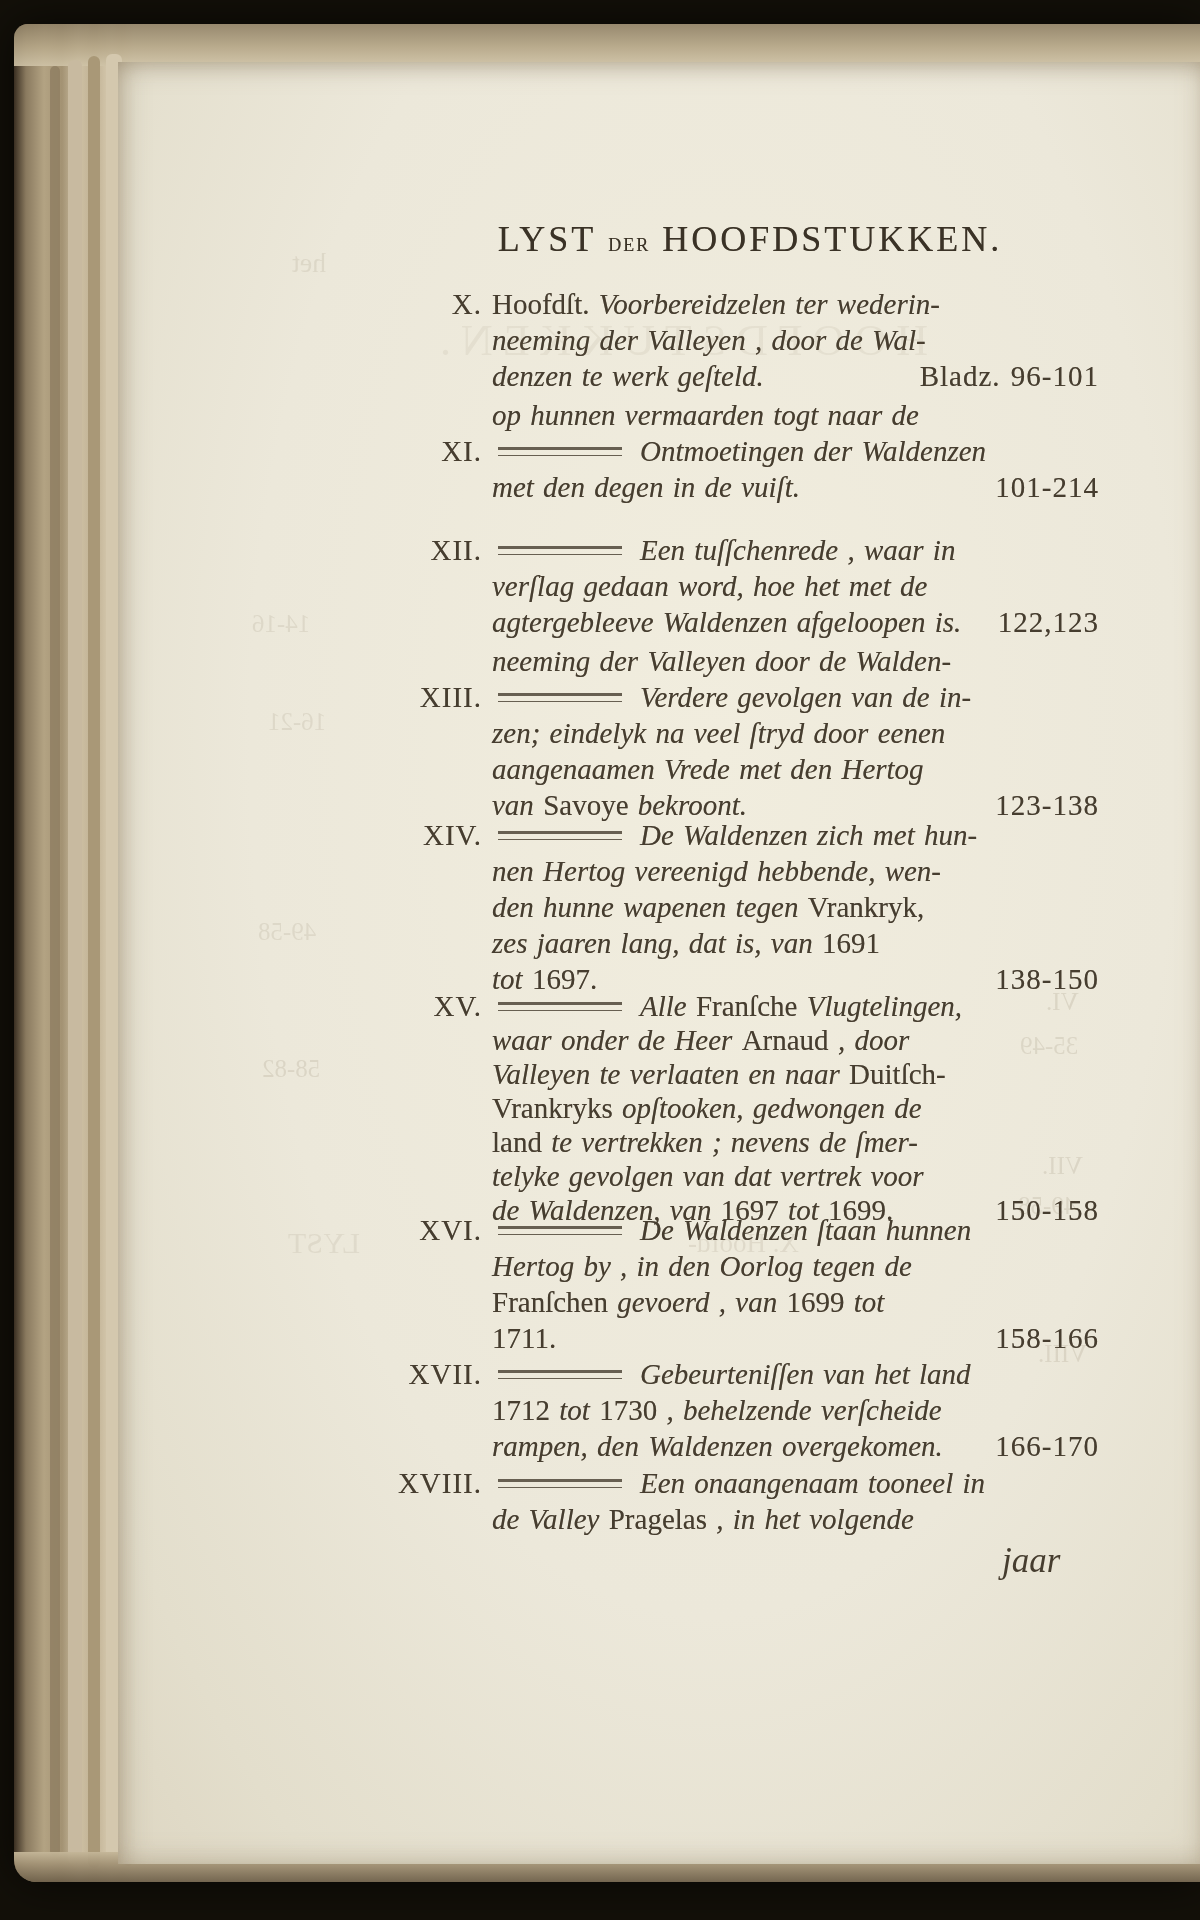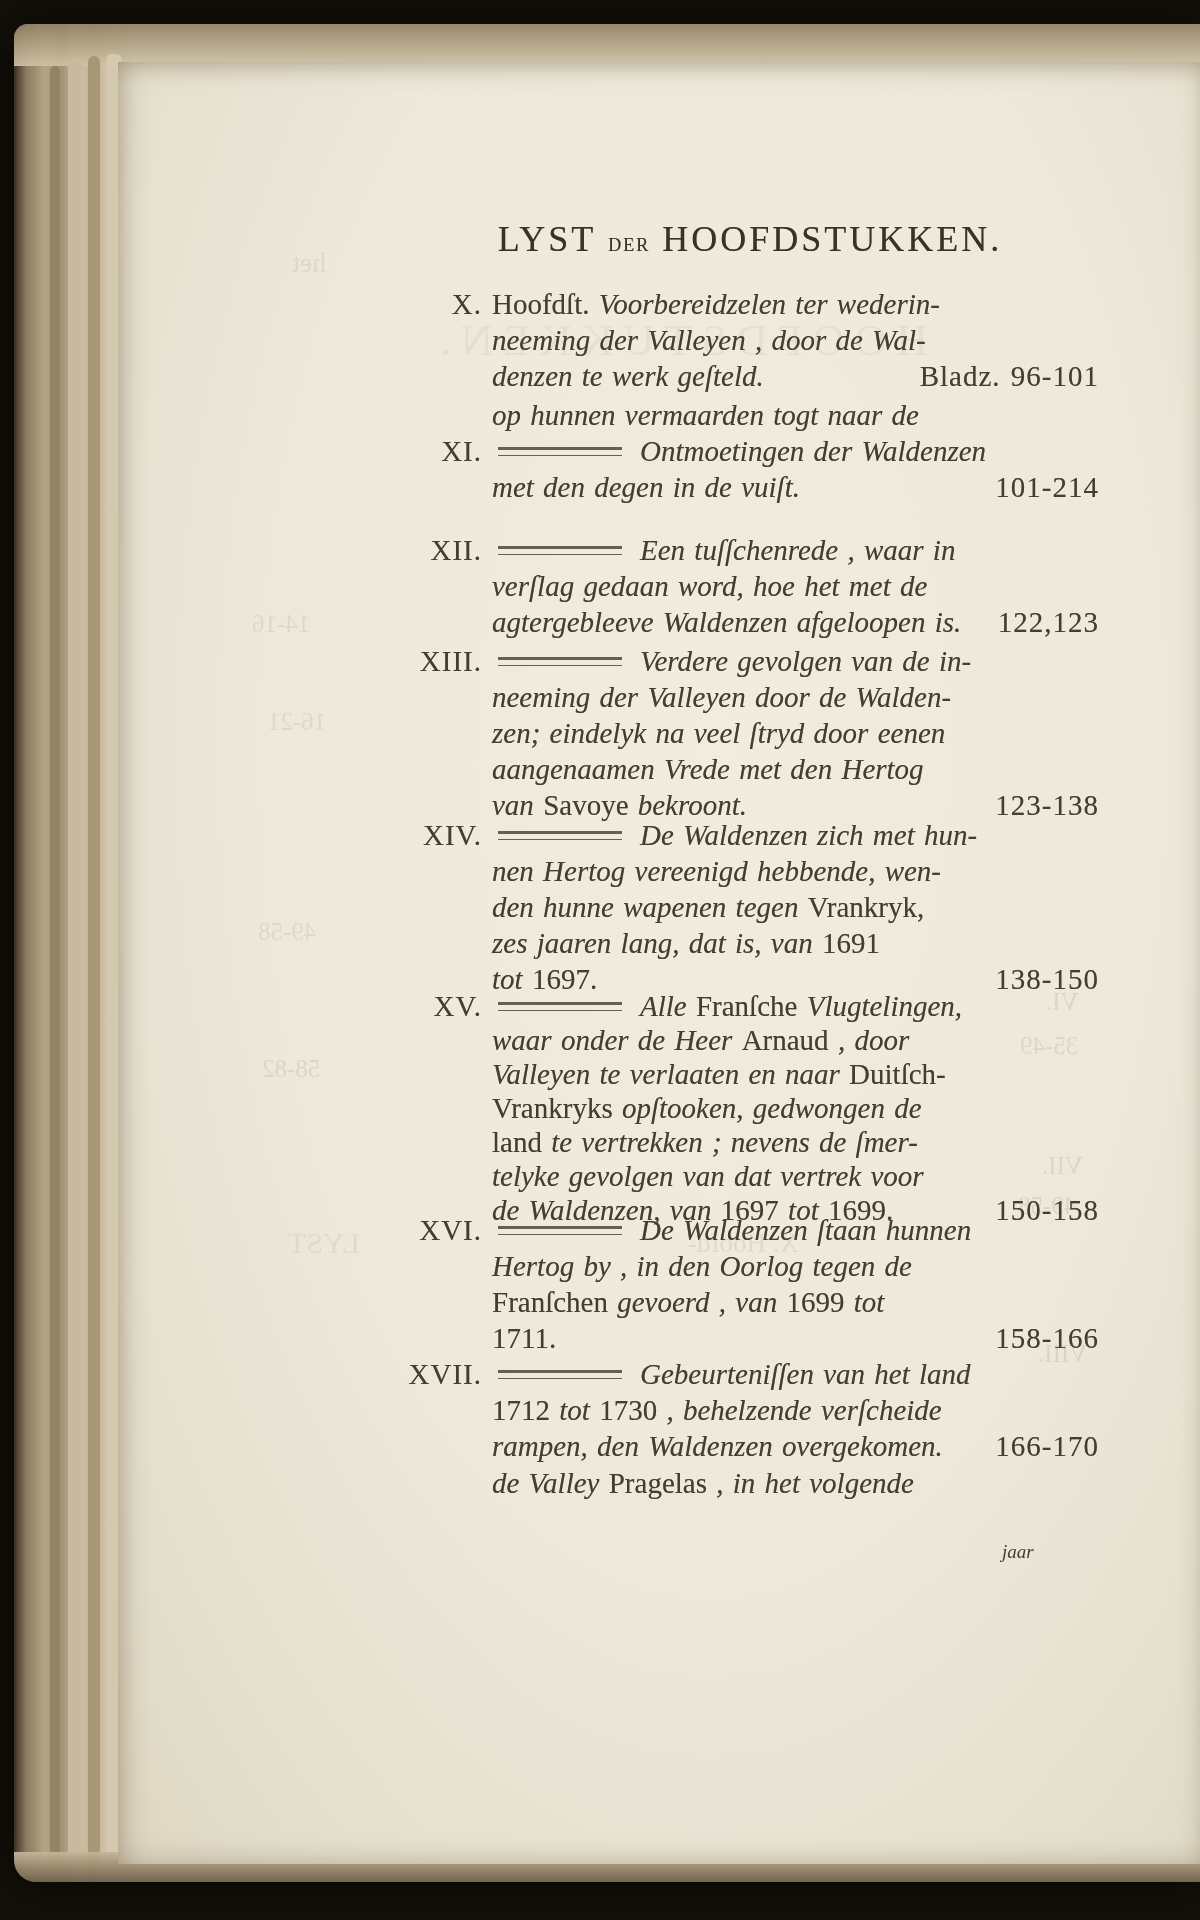--- a/index.html
+++ b/index.html
@@ -48,21 +48,21 @@
   .entry{position:absolute;left:492px;width:612px;}
   .line{position:relative;height:36px;line-height:36px;font-size:29px;
     white-space:nowrap;word-spacing:2px;text-shadow:0 0 .6px rgba(70,60,45,.5);}
   .seg-i{font-style:italic;}
   .seg-r{font-style:normal;}
   .numeral{position:absolute;right:100%;margin-right:10px;font-style:normal;letter-spacing:1px;}
   .dash{display:inline-block;width:124px;height:5px;margin:0 18px 6px 6px;
     border-top:3px solid currentColor;border-bottom:1px solid currentColor;
     vertical-align:middle;opacity:.8;}
   .ref{position:absolute;right:5px;top:0;font-style:normal;letter-spacing:1px;}
-  .catchword{position:absolute;left:1002px;top:1541px;font-style:italic;font-size:19px;}
+  .catchword{position:absolute;left:1002px;top:1541px;font-style:italic;font-size:35px;}
   .ghost{position:absolute;color:var(--ghost);transform:scaleX(-1);
     white-space:nowrap;font-style:normal;pointer-events:none;}
 </style>
 </head>
 <body>
 
 <div class="scene">
   <div class="stack">
     <div class="strip s1"></div>
     <div class="strip s2"></div>
@@ -86,22 +86,22 @@
           <div class="line"><span class="seg-i">op hunnen vermaarden togt naar de</span></div>
           <div class="line"><span class="numeral">XI.</span><span class="dash"></span><span class="seg-i">Ontmoetingen der Waldenzen</span></div>
           <div class="line"><span class="seg-i">met den degen in de vuiſt.</span><span class="ref">101-214</span></div>
         </div>
         <div class="entry" style="top: 532px;">
           <div class="line"><span class="numeral">XII.</span><span class="dash"></span><span class="seg-i">Een tuſſchenrede , waar in</span></div>
           <div class="line"><span class="seg-i">verſlag gedaan word, hoe het met de</span></div>
           <div class="line"><span class="seg-i">agtergebleeve Waldenzen afgeloopen is.</span><span class="ref">122,123</span></div>
         </div>
         <div class="entry" style="top: 643px;">
+          <div class="line"><span class="seg-i">neeming der Valleyen door de Walden-</span></div>
           <div class="line"><span class="numeral">XIII.</span><span class="dash"></span><span class="seg-i">Verdere gevolgen van de in-</span></div>
-          <div class="line"><span class="seg-i">neeming der Valleyen door de Walden-</span></div>
           <div class="line"><span class="seg-i">zen; eindelyk na veel ſtryd door eenen</span></div>
           <div class="line"><span class="seg-i">aangenaamen Vrede met den Hertog</span></div>
           <div class="line"><span class="seg-i">van </span><span class="seg-r">Savoye</span><span class="seg-i"> bekroont.</span><span class="ref">123-138</span></div>
         </div>
         <div class="entry" style="top: 817px;">
           <div class="line"><span class="numeral">XIV.</span><span class="dash"></span><span class="seg-i">De Waldenzen zich met hun-</span></div>
           <div class="line"><span class="seg-i">nen Hertog vereenigd hebbende, wen-</span></div>
           <div class="line"><span class="seg-i">den hunne wapenen tegen </span><span class="seg-r">Vrankryk,</span></div>
           <div class="line"><span class="seg-i">zes jaaren lang, dat is, van </span><span class="seg-r">1691</span></div>
           <div class="line"><span class="seg-i">tot </span><span class="seg-r">1697.</span><span class="ref">138-150</span></div>
@@ -120,20 +120,21 @@
           <div class="line"><span class="seg-i">Hertog by , in den Oorlog tegen de</span></div>
           <div class="line"><span class="seg-r">Franſchen </span><span class="seg-i">gevoerd , van </span><span class="seg-r">1699 </span><span class="seg-i">tot</span></div>
           <div class="line"><span class="seg-r">1711.</span><span class="ref">158-166</span></div>
         </div>
         <div class="entry" style="top: 1356px;">
           <div class="line"><span class="numeral">XVII.</span><span class="dash"></span><span class="seg-i">Gebeurteniſſen van het land</span></div>
           <div class="line"><span class="seg-r">1712 </span><span class="seg-i">tot </span><span class="seg-r">1730 </span><span class="seg-i">, behelzende verſcheide</span></div>
           <div class="line"><span class="seg-i">rampen, den Waldenzen overgekomen.</span><span class="ref">166-170</span></div>
         </div>
         <div class="entry" style="top: 1465px;">
+          <div class="line"><span class="numeral">XVIII.</span><span class="dash"></span><span class="seg-i">Een onaangenaam tooneel in</span></div>
           <div class="line"><span class="seg-i">de Valley </span><span class="seg-r">Pragelas</span><span class="seg-i"> , in het volgende</span></div>
         </div>
       </div>
     <div class="catchword">jaar</div>
   <div class="ghost" style="left: 430px; top: 315px; font-size: 44px; opacity: 0.08; letter-spacing: 10px;">HOOFDSTUKKEN.</div>
       <div class="ghost" style="left: 292px; top: 247px; font-size: 28px; opacity: 0.12;">het</div>
       <div class="ghost" style="left: 252px; top: 610px; font-size: 25px; opacity: 0.12;">14-16</div>
       <div class="ghost" style="left: 268px; top: 708px; font-size: 25px; opacity: 0.12;">16-21</div>
       <div class="ghost" style="left: 1046px; top: 988px; font-size: 25px; opacity: 0.15;">VI.</div>
       <div class="ghost" style="left: 1020px; top: 1032px; font-size: 25px; opacity: 0.14;">35-49</div>

